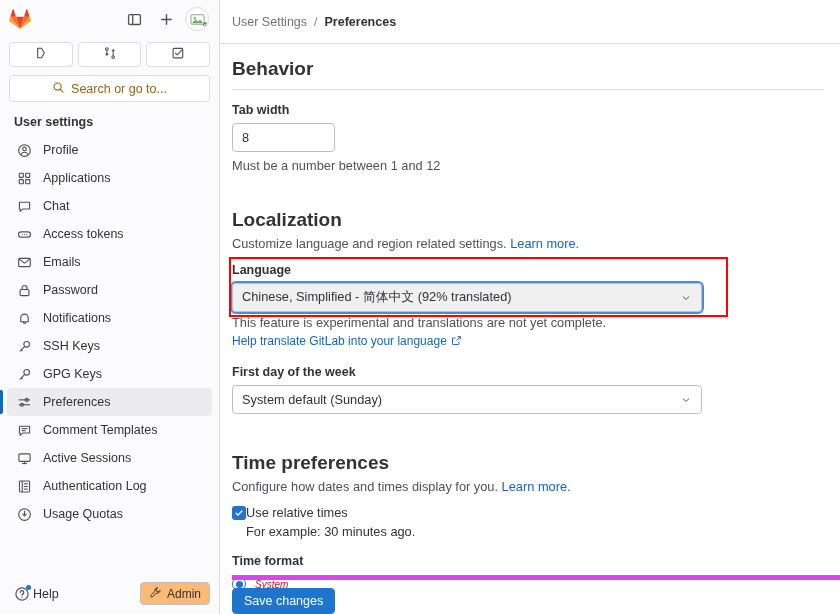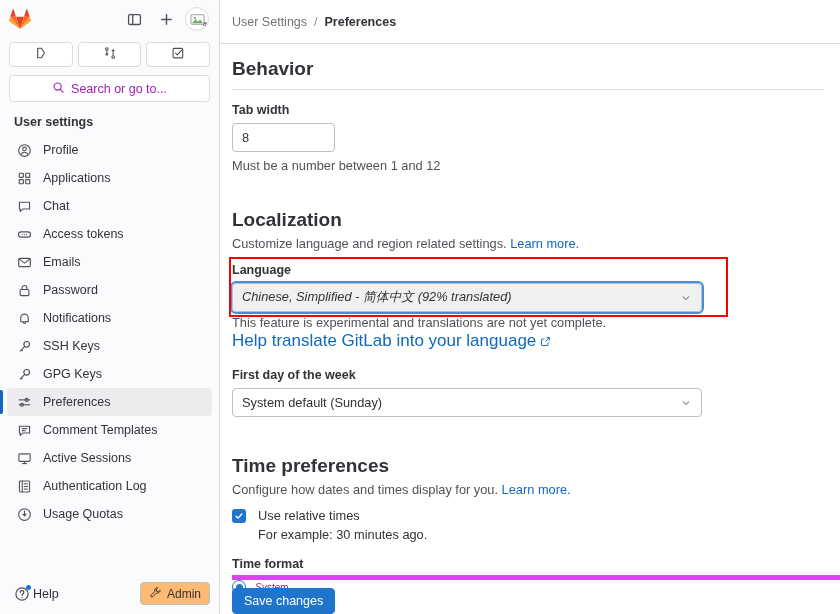--- a/index.html
+++ b/index.html
@@ -65,21 +65,21 @@
     color: #535158; cursor: pointer;
   }
   .sb-search {
     margin: 2px 9px 9px 9px;
     height: 27px;
     background: #fff;
     border: 1px solid #dcdcde;
     border-radius: 4px;
     display: flex; align-items: center; justify-content: center;
     gap: 6px;
-    color: #a21caf; font-size: 12.5px; cursor: text;
+    color: #a16207; font-size: 12.5px; cursor: text;
   }
 
   .sb-section-title {
     font-size: 12.5px; font-weight: bold; color: #333238;
     padding: 4px 14px 7px 14px;
   }
 
   .nav-list { list-style: none; padding: 0 7px; }
   .nav-item {
     display: flex; align-items: center; gap: 11px;
@@ -186,32 +186,31 @@
     transform: translateY(-50%);
     color: #535158; pointer-events: none;
     display: flex;
   }
   .sel.focused {
     background: #f0f0f0;
     border: 1px solid #bfbfc3;
     outline: 2px solid #428fdc;
     outline-offset: 0px;
     border-radius: 4px;
-    font-style: italic;
   }
 
   
   .hl-box {
     position: absolute;
     border: 2px solid #ff0000;
     pointer-events: none;
     z-index: 30;
   }
 
-  .checkbox-row { display: flex; align-items: flex-start; gap: 12px; }
+  .checkbox-row { display: flex; align-items: flex-start; gap: 0; }
   .cb {
     width: 14px; height: 14px; flex: 0 0 14px;
     border-radius: 3px; background: #1f75cb;
     display: flex; align-items: center; justify-content: center;
     margin-top: 2px; cursor: pointer;
   }
   .cb svg { display: block; }
   .cb-texts { font-size: 12.8px; color: #333238; line-height: 1.45; }
   .cb-sub { color: #333238; }
 
@@ -520,21 +519,21 @@
         <div class="sel focused" style="width:470px;">
           <span>Chinese, Simplified - 简体中文 (92% translated)</span>
           <span class="chev">
             <svg width="12" height="12" viewBox="0 0 16 16" fill="none" stroke="currentColor" stroke-width="1.3" stroke-linecap="round" stroke-linejoin="round">
               <path d="M4.2 6.4L8 10l3.8-3.6"></path>
             </svg>
           </span>
         </div>
         <div class="help-text" style="margin-top:3px;">This feature is experimental and translations are not yet complete.</div>
         <div style="margin-top:1px;">
-          <a class="link" style="font-size:17px;"><span>Help translate GitLab into your language</span><span style="display:inline-block;margin-left:4px;vertical-align:-1px;"><svg width="11" height="11" viewBox="0 0 16 16" fill="none" stroke="currentColor" stroke-width="1.4">
+          <a class="link" style="font-size:12px;"><span>Help translate GitLab into your language</span><span style="display:inline-block;margin-left:4px;vertical-align:-1px;"><svg width="11" height="11" viewBox="0 0 16 16" fill="none" stroke="currentColor" stroke-width="1.4">
                   <path d="M9.4 2.4h4.2v4.2"></path>
                   <path d="M13.6 2.4L8 8"></path>
                   <path d="M11.6 9.6v3.4a.8.8 0 0 1-.8.8H3a.8.8 0 0 1-.8-.8V5.2a.8.8 0 0 1 .8-.8h3.4"></path>
                 </svg></span></a>
         </div>
 
         <div class="hl-box" style="left:-3px; top:-6px; width:499px; height:60px;"></div>
       </div>
 
       <div style="height:16px"></div>

